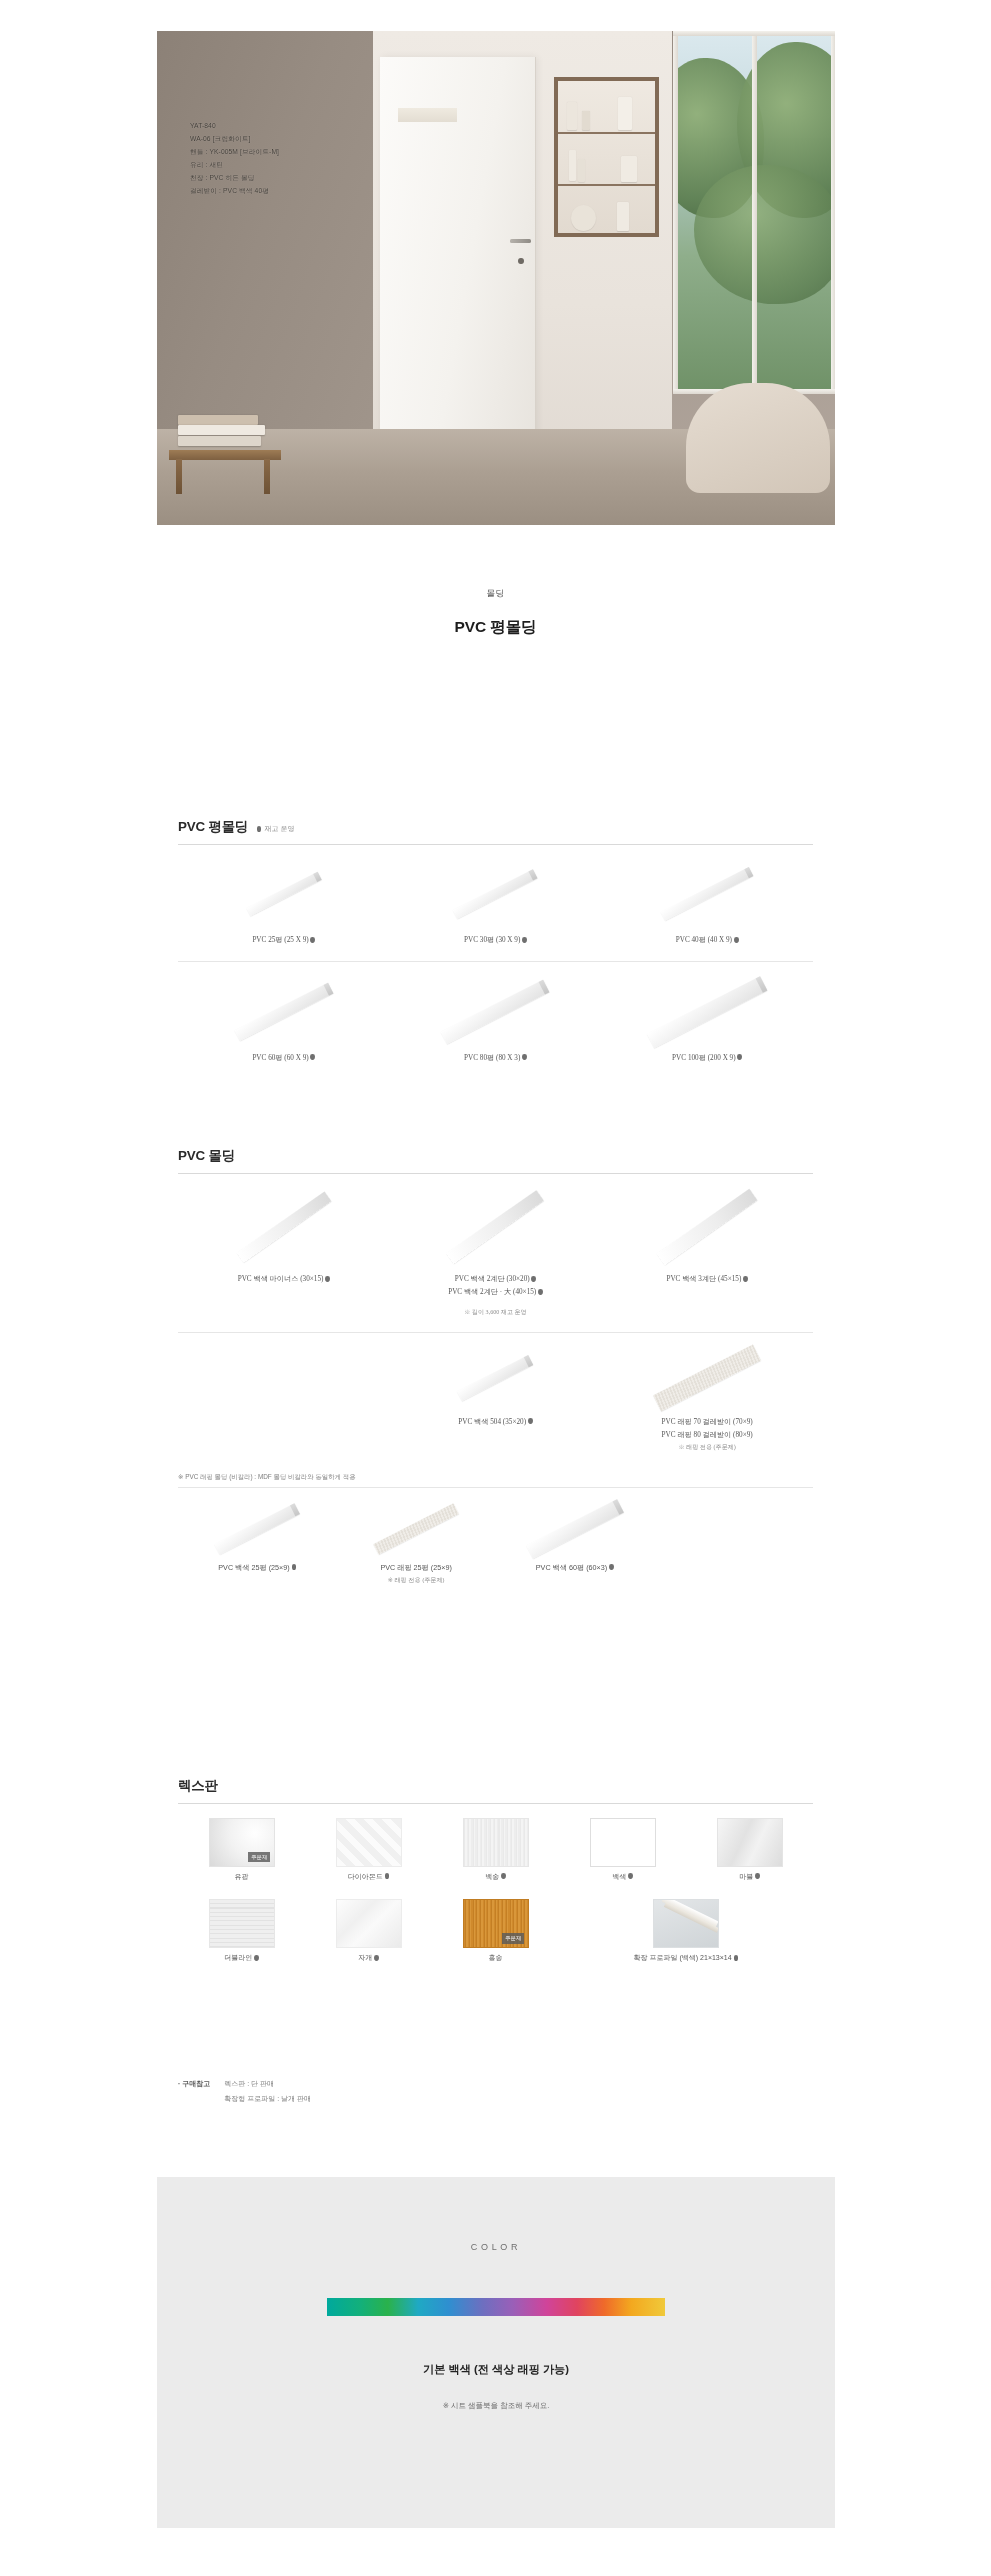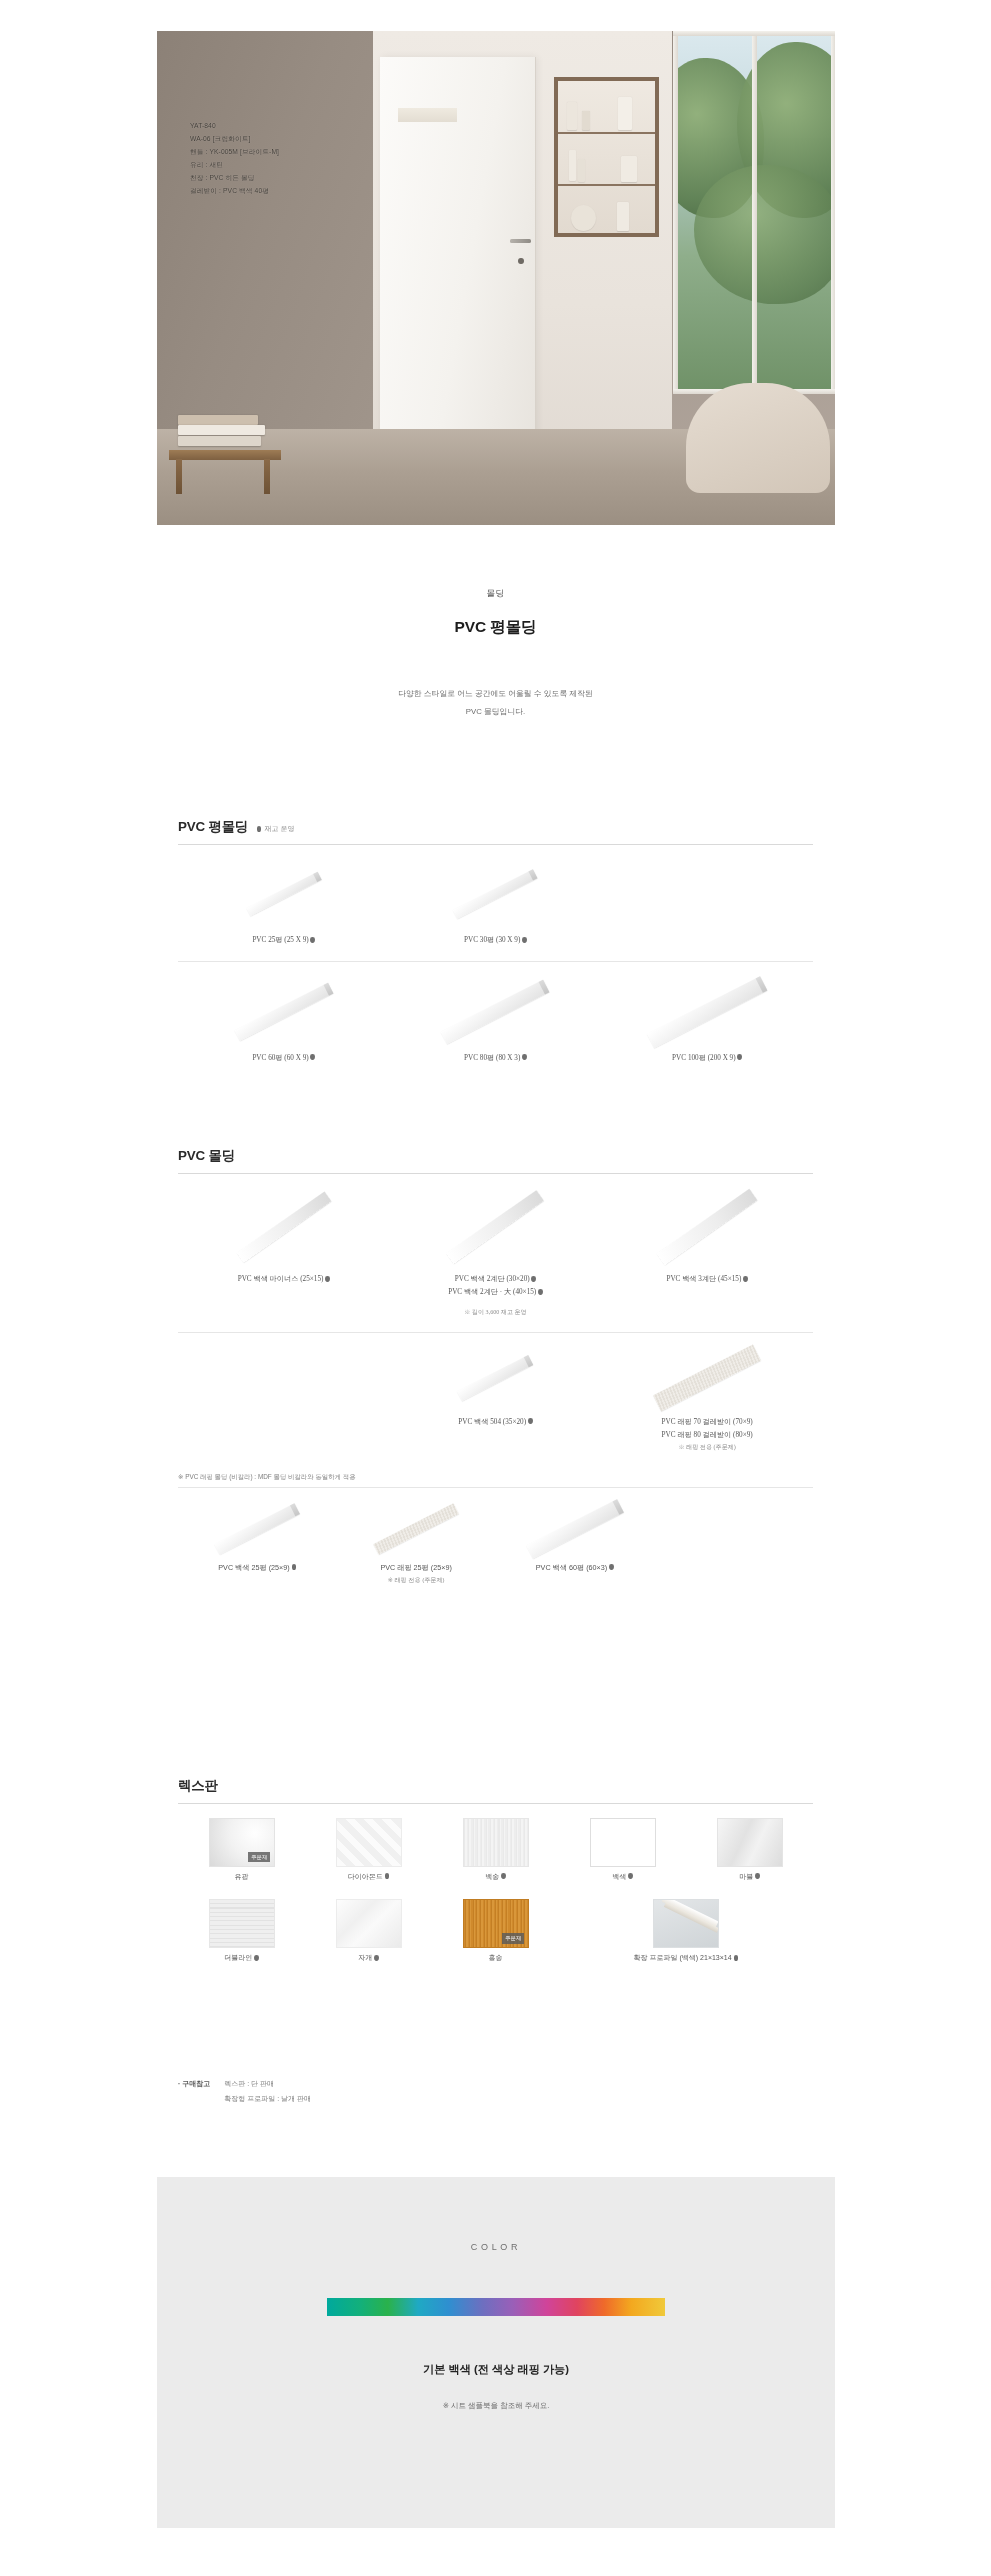--- a/index.html
+++ b/index.html
@@ -250,24 +250,20 @@
       <div>핸들 : YK-005M [브라이트-M]</div>
       <div>유리 : 새틴</div>
       <div>천장 : PVC 히든 몰딩</div>
       <div>걸레받이 : PVC 백색 40평</div>
     </div>
   </div>
 
   <div class="intro">
     <div class="intro-eyebrow">몰딩</div>
     <div class="intro-title">PVC 평몰딩</div>
-    <div class="intro-desc">
-      <div>다양한 스타일로 어느 공간에도 어울릴 수 있도록 제작된</div>
-      <div>PVC 몰딩입니다.</div>
-    </div>
   </div>
 
   <div class="section" style="top:818px;">
     <div class="sec-head">
       <div class="sec-title">PVC 평몰딩</div>
       <div class="sec-legend">
         <span class="dot"></span>
         <span>재고 운영</span>
       </div>
     </div>
@@ -285,20 +281,29 @@
       </div>
       <div class="cell">
         <div class="art">
           <div class="bar-flat" style="width:90px;height:9.6px"></div>
         </div>
         <div class="cell-label">
           <span>PVC 30평 (30 X 9)</span>
           <span class="dot"></span>
         </div>
       </div>
+      <div class="cell">
+        <div class="art">
+          <div class="bar-flat" style="width:99px;height:10.2px"></div>
+        </div>
+        <div class="cell-label">
+          <span>PVC 40평 (40 X 9)</span>
+          <span class="dot"></span>
+        </div>
+      </div>
     </div>
 
     <div class="hr-light" style="margin-top:14px"></div>
 
     <div class="grid3" style="margin-top:9.6px">
       <div class="cell">
         <div class="art">
           <div class="bar-flat" style="width:105px;height:12.3px"></div>
         </div>
         <div class="cell-label">
@@ -332,21 +337,21 @@
       <div class="sec-title">PVC 몰딩</div>
     </div>
     <div class="hr"></div>
 
     <div class="grid3" style="margin-top:7.5px">
       <div class="cell">
         <div class="art" style="height:92px">
           <div class="bar-thin" style="width:107px;height:11.8px"></div>
         </div>
         <div class="cell-label">
-          <span>PVC 백색 마이너스 (25×15)</span>
+          <span>PVC 백색 마이너스 (30×15)</span>
           <span class="dot"></span>
         </div>
       </div>
       <div class="cell">
         <div class="art" style="height:92px">
           <div class="bar-thin" style="width:110px;height:13px"></div>
         </div>
         <div class="cell-label">
           <span>PVC 백색 2계단 (30×20)</span>
           <span class="dot"></span>

